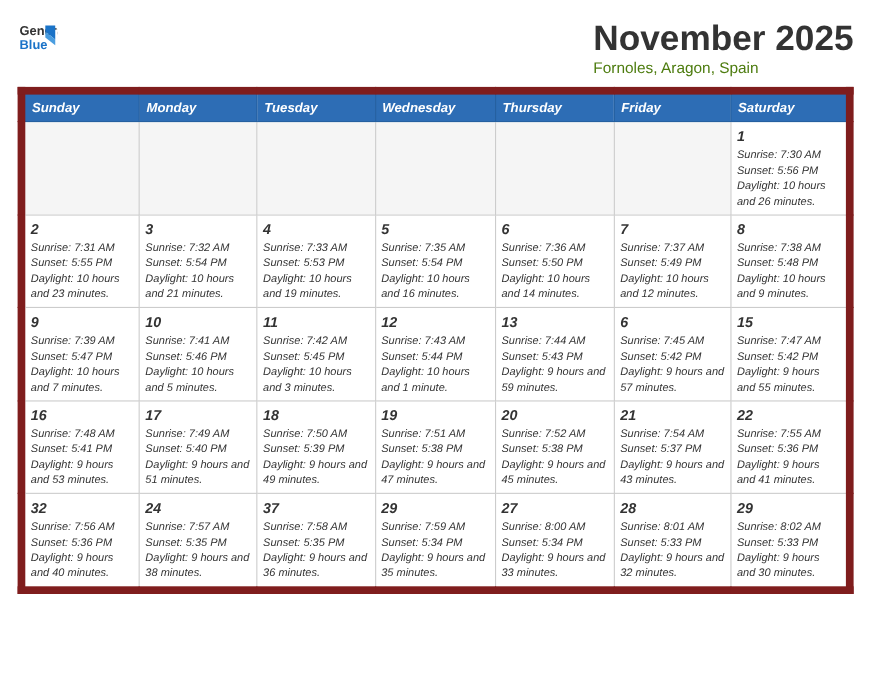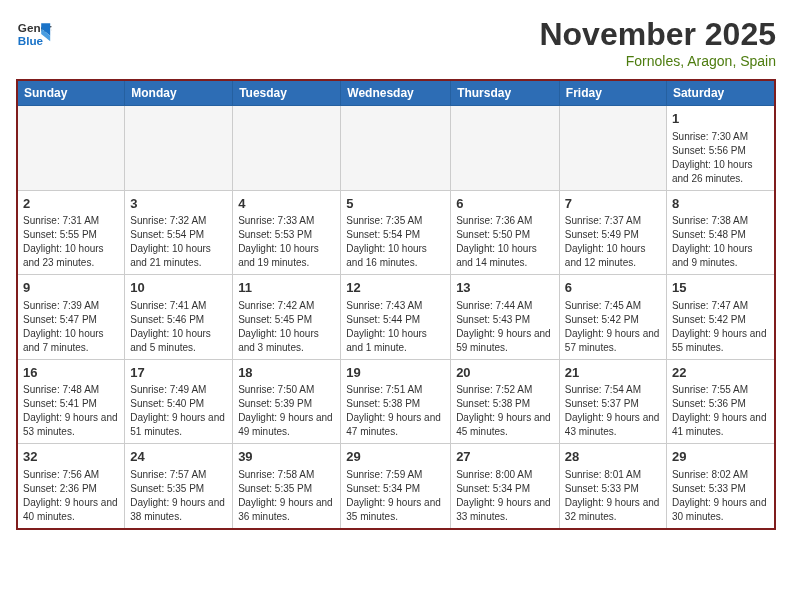--- a/index.html
+++ b/index.html
@@ -24,34 +24,35 @@
     }
     .logo {
       display: flex;
       align-items: center;
       gap: 4px;
     }
     .logo-icon {
       width: 36px;
       height: 36px;
     }
-    .title-block { text-align: right; }
+    .title-block { text-align: left; }
     .month-title {
       font-size: 32px;
       font-weight: bold;
       color: #333;
     }
     .subtitle {
       font-size: 14px;
       color: #4d7c0f;
     }
     .calendar {
       width: 100%;
       border-collapse: collapse;
-      border: 2px solid #7f1d1d;
+      border: 7px solid #7f1d1d;
+      font-style: italic;
     }
     .calendar th {
       background: #2d6db5;
       color: #fff;
       font-size: 12px;
       font-weight: bold;
       padding: 5px 6px;
       text-align: left;
       border: 1px solid #2560a0;
     }
@@ -257,31 +258,31 @@
             <span class="day-number">22</span>
             <div class="day-info">Sunrise: 7:55 AM
 Sunset: 5:36 PM
 Daylight: 9 hours and 41 minutes.</div>
           </td>
         </tr>
         <tr>
           <td>
             <span class="day-number">32</span>
             <div class="day-info">Sunrise: 7:56 AM
-Sunset: 2:36 PM
+Sunset: 5:36 PM
 Daylight: 9 hours and 40 minutes.</div>
           </td>
           <td>
             <span class="day-number">24</span>
             <div class="day-info">Sunrise: 7:57 AM
 Sunset: 5:35 PM
 Daylight: 9 hours and 38 minutes.</div>
           </td>
           <td>
-            <span class="day-number">39</span>
+            <span class="day-number">37</span>
             <div class="day-info">Sunrise: 7:58 AM
 Sunset: 5:35 PM
 Daylight: 9 hours and 36 minutes.</div>
           </td>
           <td>
             <span class="day-number">29</span>
             <div class="day-info">Sunrise: 7:59 AM
 Sunset: 5:34 PM
 Daylight: 9 hours and 35 minutes.</div>
           </td>

